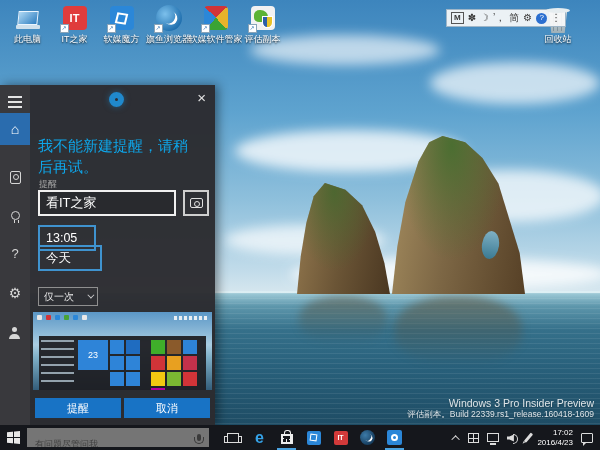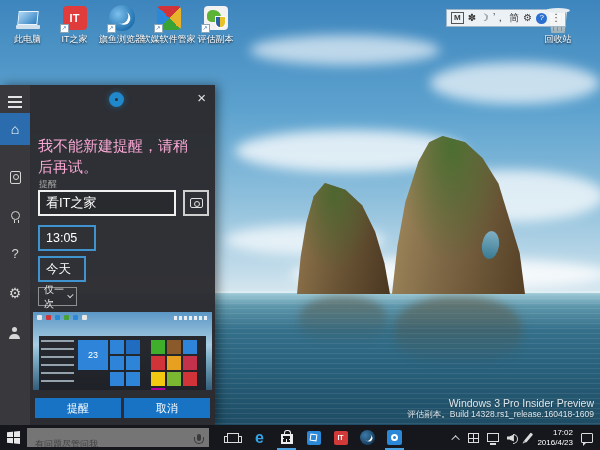--- a/index.html
+++ b/index.html
@@ -107,34 +107,34 @@
        border-left:1.5px solid currentColor;border-right:1.5px solid currentColor;}
   .g-help{font-size:13px;}
   .g-gear{font-size:14px;line-height:1;}
   .g-person{width:12px;height:12px;position:relative;}
   .g-person::before{content:"";position:absolute;left:3px;top:0;width:5px;height:5px;background:currentColor;border-radius:50%;}
   .g-person::after{content:"";position:absolute;left:0;bottom:0;width:11px;height:5px;background:currentColor;border-radius:5px 5px 0 0;}
   .content{flex:1;position:relative;}
   .ring{position:absolute;left:79px;top:7px;width:15px;height:15px;border:6px solid #2089cc;
        border-radius:50%;box-shadow:0 0 6px rgba(32,137,204,.5);}
   .close{position:absolute;right:9px;top:4px;color:#e2e2e2;font-size:15px;cursor:pointer;}
-  .msg{position:absolute;left:8px;top:50px;width:164px;color:#f9a8d4;font-size:15px;line-height:1.4;}
+  .msg{position:absolute;left:8px;top:50px;width:164px;color:#0ea5e9;font-size:15px;line-height:1.4;}
   .flabel{position:absolute;left:9px;top:93px;font-size:9px;color:#a8a8a8;}
   .txt{position:absolute;left:8px;top:105px;width:138px;height:26px;border:2px solid #f0f0f0;
        color:#fff;font-size:13px;display:flex;align-items:center;padding:0 6px;background:rgba(0,0,0,.12);}
   .cam{position:absolute;left:153px;top:105px;width:26px;height:26px;border:2px solid #cfcfcf;
        display:flex;align-items:center;justify-content:center;cursor:pointer;}
   .cam i{width:13px;height:10px;border:1.5px solid #e0e0e0;border-radius:2px;position:relative;}
   .cam i::after{content:"";position:absolute;left:3px;top:1.5px;width:4px;height:4px;
        border:1.5px solid #e0e0e0;border-radius:50%;}
   .fbox{position:absolute;left:8px;height:26px;border:2px solid #3f93cf;color:#fff;font-size:12.5px;
        display:flex;align-items:center;padding:0 6px;cursor:pointer;}
   .f-time{top:140px;width:58px;}
-  .f-date{top:171px;width:48px;}
-  .recur{position:absolute;left:8px;top:202px;width:39px;height:19px;border:1px solid #8f8f8f;
+  .f-date{top:160px;width:64px;}
+  .recur{position:absolute;left:8px;top:202px;width:60px;height:19px;border:1px solid #8f8f8f;
        color:#e8e8e8;font-size:10px;display:flex;align-items:center;padding:0 5px;cursor:pointer;}
   .recur .chev{margin-left:auto;width:5px;height:5px;border-right:1.5px solid #cfcfcf;
        border-bottom:1.5px solid #cfcfcf;transform:rotate(45deg) translateY(-2px);}
 
   
   .thumb{position:absolute;left:3px;top:227px;width:179px;height:78px;overflow:hidden;
        background:linear-gradient(180deg,#5b97c6 0%,#a9cde2 42%,#7fb0c8 58%,#335d7a 100%);cursor:pointer;}
   .mini-dots{position:absolute;left:4px;top:3px;display:flex;gap:4px;}
   .mini-dot{width:5px;height:5px;border-radius:1px;}
   .mini-tray{position:absolute;right:4px;top:4px;width:34px;height:4px;
@@ -242,20 +242,29 @@
     </div>
     <div class="dicon">
       <span class="ic">
         <span class="sq ic-it">IT</span>
         <span class="sc">↗</span>
       </span>
       <span class="dlabel">IT之家</span>
     </div>
     <div class="dicon">
       <span class="ic">
+        <span class="sq ic-cube">
+            <i></i>
+          </span>
+        <span class="sc">↗</span>
+      </span>
+      <span class="dlabel">软媒魔方</span>
+    </div>
+    <div class="dicon">
+      <span class="ic">
         <span class="ic-fish"></span>
         <span class="sc">↗</span>
       </span>
       <span class="dlabel">旗鱼浏览器</span>
     </div>
     <div class="dicon">
       <span class="ic">
         <span class="sq ic-pin"></span>
         <span class="sc">↗</span>
       </span>
@@ -282,21 +291,21 @@
     <span>☽</span>
     <span>’，</span>
     <span>简</span>
     <span>⚙</span>
     <span class="qmark">?</span>
     <span>⋮</span>
   </div>
 
   <div class="wm">
     <div class="wm1">Windows 3 Pro Insider Preview</div>
-    <div class="wm2">评估副本。Build 14328.rs1_release.160418-1609</div>
+    <div class="wm2">评估副本。Build 22339.rs1_release.160418-1609</div>
   </div>
 
   <div class="panel">
     <div class="side">
       <div class="ham">
           <i></i>
           <i></i>
           <i></i>
         </div>
       <div class="side-item active" style="top:28px;">

